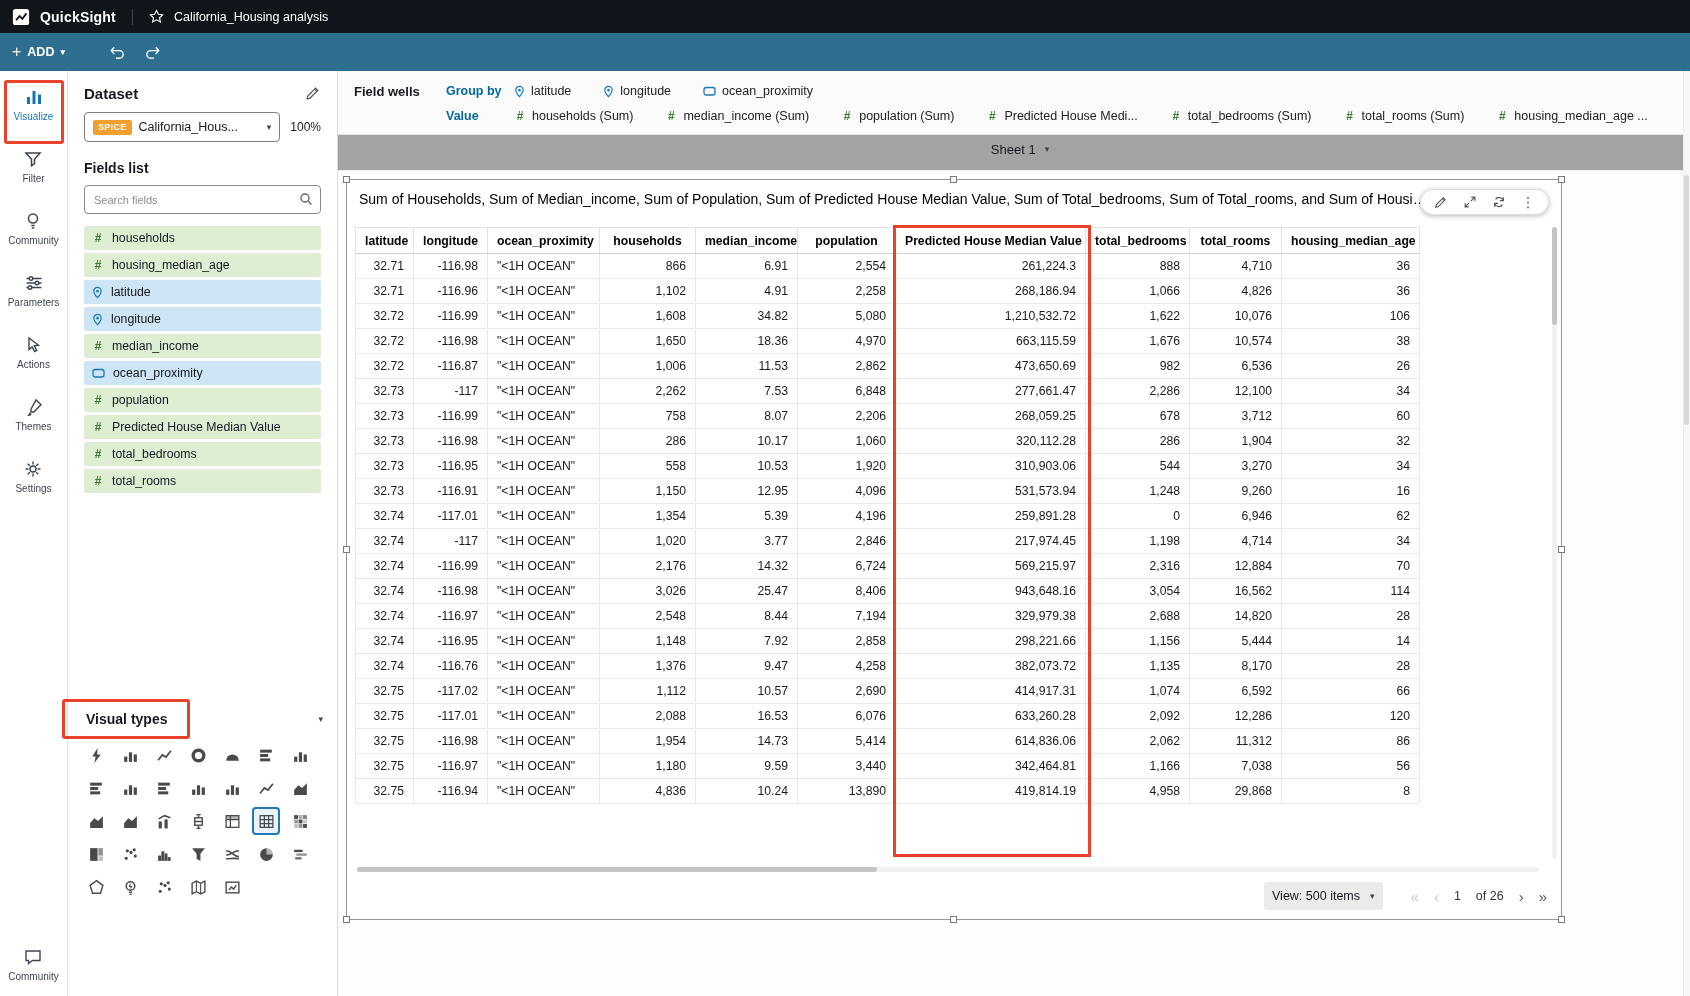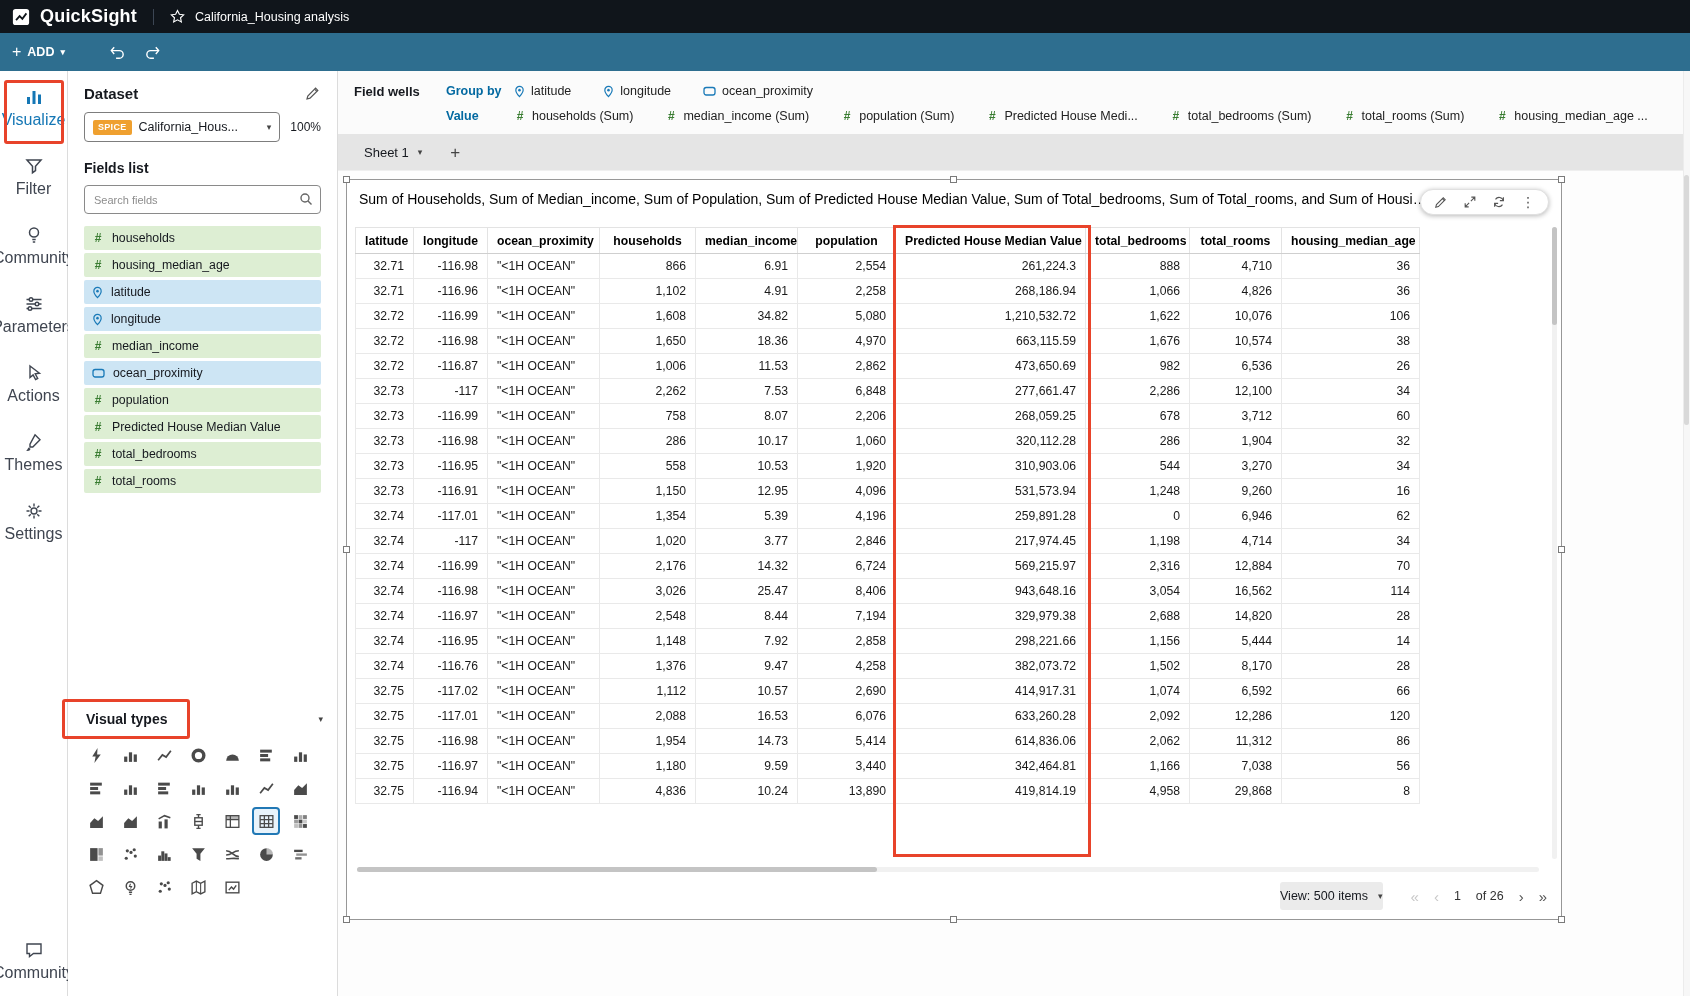--- a/index.html
+++ b/index.html
@@ -1,42 +1,42 @@
 <!DOCTYPE html>
 <html><head>
 <meta charset="utf-8">
 <style>
   * { box-sizing: border-box; margin: 0; padding: 0; }
   html,body { width:1690px; height:996px; overflow:hidden; font-family:"Liberation Sans", sans-serif; background:#fff; }
 
   
   .topbar { height:33px; background:#10151b; display:flex; align-items:center; padding:0 12px; gap:10px; }
   .qs-logo { width:18px; height:18px; display:inline-flex; }
-  .qs-name { color:#fff; font-size:18px; font-weight:700; letter-spacing:.2px; }
+  .qs-name { color:#fff; font-size:14px; font-weight:700; letter-spacing:.2px; }
   .topbar-sep { width:1px; height:16px; background:#3c4654; margin:0 6px; }
   .star { display:inline-flex; width:15px; height:15px; }
   .analysis-name { color:#fff; font-size:12.5px; }
 
   
   .toolbar { height:38px; background:#2e6e8f; display:flex; align-items:center; padding:0 12px; gap:26px; }
   .add-btn { display:flex; align-items:center; gap:6px; color:#fff; font-size:12.5px; font-weight:700; cursor:pointer; }
   .add-btn .plus { font-size:16px; font-weight:400; line-height:1; }
   .chev { font-size:9px; color:#fff; line-height:1; }
   .chev.dark { color:#444; }
   .tb-ic { width:17px; height:17px; display:inline-flex; cursor:pointer; }
   .undo-redo { display:flex; gap:18px; margin-left:18px; }
 
   
   .app-body { display:flex; height:925px; }
 
   
   .rail { width:68px; border-right:1px solid #dcdcdc; display:flex; flex-direction:column; align-items:center; padding:16px 0 14px; gap:27px; background:#fff; flex:0 0 68px; }
   .rail-item { display:flex; flex-direction:column; align-items:center; gap:4px; cursor:pointer; }
   .rail-item svg { width:20px; height:20px; }
-  .rail-label { font-size:16px; color:#3f4550; }
+  .rail-label { font-size:10px; color:#3f4550; }
   .rail-item.active .rail-label { color:#1577b5; }
   .rail-item.community { margin-top:auto; }
 
   
   .panel { width:270px; flex:0 0 270px; border-right:1px solid #dcdcdc; padding:14px 16px 0; position:relative; background:#fff; }
   .panel-head { display:flex; align-items:flex-start; justify-content:space-between; }
   .panel-title { font-size:15px; font-weight:700; color:#16191f; }
   .icon-btn { width:16px; height:16px; display:inline-flex; cursor:pointer; }
   .ds-row { display:flex; align-items:center; gap:10px; margin-top:10px; }
   .ds-select { flex:1; height:30px; border:1px solid #7d7d7d; border-radius:4px; display:flex; align-items:center; gap:7px; padding:0 8px; cursor:pointer; background:#fff; }
@@ -65,21 +65,21 @@
   
   .main { flex:1; display:flex; flex-direction:column; background:#fff; position:relative; }
   .field-wells { display:flex; padding:11px 16px 9px; gap:22px; background:#fbfbfb; border-bottom:1px solid #e5e5e5; height:64px; }
   .fw-title { font-size:13px; font-weight:700; color:#16191f; width:70px; padding-top:2px; }
   .fw-rows { flex:1; display:flex; flex-direction:column; gap:7px; }
   .fw-row { display:flex; align-items:center; gap:10px; height:21px; }
   .fw-label { font-size:12.5px; font-weight:700; color:#0369a1; width:58px; }
   .fw-pills { display:flex; gap:32px; overflow:hidden; }
   .fw-pill { display:flex; align-items:center; gap:6px; font-size:12.5px; color:#222; white-space:nowrap; cursor:pointer; }
 
-  .sheet-tabs { height:36px; display:flex; align-items:center; padding-left:12px; gap:6px; border-bottom:1px solid #efefef; background:#e5e5e5; }
+  .sheet-tabs { height:36px; display:flex; align-items:center; padding-left:12px; gap:6px; border-bottom:1px solid #efefef; background:#a3a3a3;flex-direction:column; }
   .sheet-tab { display:flex; align-items:center; gap:9px; padding:7px 14px; font-size:13px; color:#16191f; cursor:pointer; }
   .add-sheet { font-size:17px; color:#444; cursor:pointer; padding:0 8px; }
 
   .canvas { flex:1; position:relative; background:#fdfdfd; }
   .visual { position:absolute; left:8px; top:8px; width:1216px; height:741px; background:#fff; border:1px solid #979797; }
   .handle { position:absolute; width:7px; height:7px; background:#fff; border:1px solid #7a7a7a; z-index:30; }
   .h-tl{left:-4px;top:-4px;} .h-tc{left:50%;top:-4px;margin-left:-4px;} .h-tr{right:-4px;top:-4px;}
   .h-ml{left:-4px;top:50%;margin-top:-4px;} .h-mr{right:-4px;top:50%;margin-top:-4px;}
   .h-bl{left:-4px;bottom:-4px;} .h-bc{left:50%;bottom:-4px;margin-left:-4px;} .h-br{right:-4px;bottom:-4px;}
 
@@ -96,21 +96,21 @@
   .c0{width:58px;} .c1{width:74px;} .c2{width:112px;} .c3{width:96px;} .c4{width:102px;} .c5{width:98px;} .c6{width:190px;} .c7{width:104px;} .c8{width:92px;} .c9{width:138px;}
 
   .col-highlight { position:absolute; left:546px; top:45px; width:198px; height:632px; border:3px solid #e8432a; pointer-events:none; z-index:20; }
 
   .h-scroll { position:absolute; left:10px; right:22px; bottom:47px; height:5px; background:#f1f1f1; border-radius:3px; }
   .h-thumb { position:absolute; left:0; top:0; width:44%; height:5px; background:#c4c4c4; border-radius:3px; cursor:pointer; }
   .v-scroll { position:absolute; right:4px; top:47px; bottom:60px; width:5px; background:#f1f1f1; border-radius:3px; }
   .v-thumb { position:absolute; top:0; width:5px; height:98px; background:#c4c4c4; border-radius:3px; cursor:pointer; }
 
   .visual-footer { position:absolute; bottom:9px; right:14px; display:flex; align-items:center; gap:28px; z-index:25; }
-  .view-btn { background:#ebebeb; border-radius:3px; padding:7px 0; font-size:12.5px; color:#16191f; display:flex; align-items:center; gap:10px; cursor:pointer; }
+  .view-btn { background:#ebebeb; border-radius:3px; padding:7px 8px; font-size:12.5px; color:#16191f; display:flex; align-items:center; gap:10px; cursor:pointer; }
   .pager { display:flex; align-items:center; gap:15px; font-size:12.5px; color:#333; }
   .pg { font-size:15px; line-height:1; cursor:pointer; color:#555; }
   .pg.disabled { color:#c8c8c8; cursor:default; }
   .pg-num { font-size:12.5px; }
 
   
   .annot { position:absolute; border:3px solid #e8432a; border-radius:3px; pointer-events:none; z-index:60; }
   #an-visualize { left:4px; top:80px; width:60px; height:64px; }
   #an-vtypes { left:62px; top:699px; width:128px; height:40px; }
 
@@ -858,21 +858,21 @@
                   <td class="c9">14</td>
                 </tr>
                 <tr>
                   <td class="c0">32.74</td>
                   <td class="c1">-116.76</td>
                   <td class="c2 left">"&lt;1H OCEAN"</td>
                   <td class="c3">1,376</td>
                   <td class="c4">9.47</td>
                   <td class="c5">4,258</td>
                   <td class="c6">382,073.72</td>
-                  <td class="c7">1,502</td>
+                  <td class="c7">1,135</td>
                   <td class="c8">8,170</td>
                   <td class="c9">28</td>
                 </tr>
                 <tr>
                   <td class="c0">32.75</td>
                   <td class="c1">-117.02</td>
                   <td class="c2 left">"&lt;1H OCEAN"</td>
                   <td class="c3">1,112</td>
                   <td class="c4">10.57</td>
                   <td class="c5">2,690</td>

